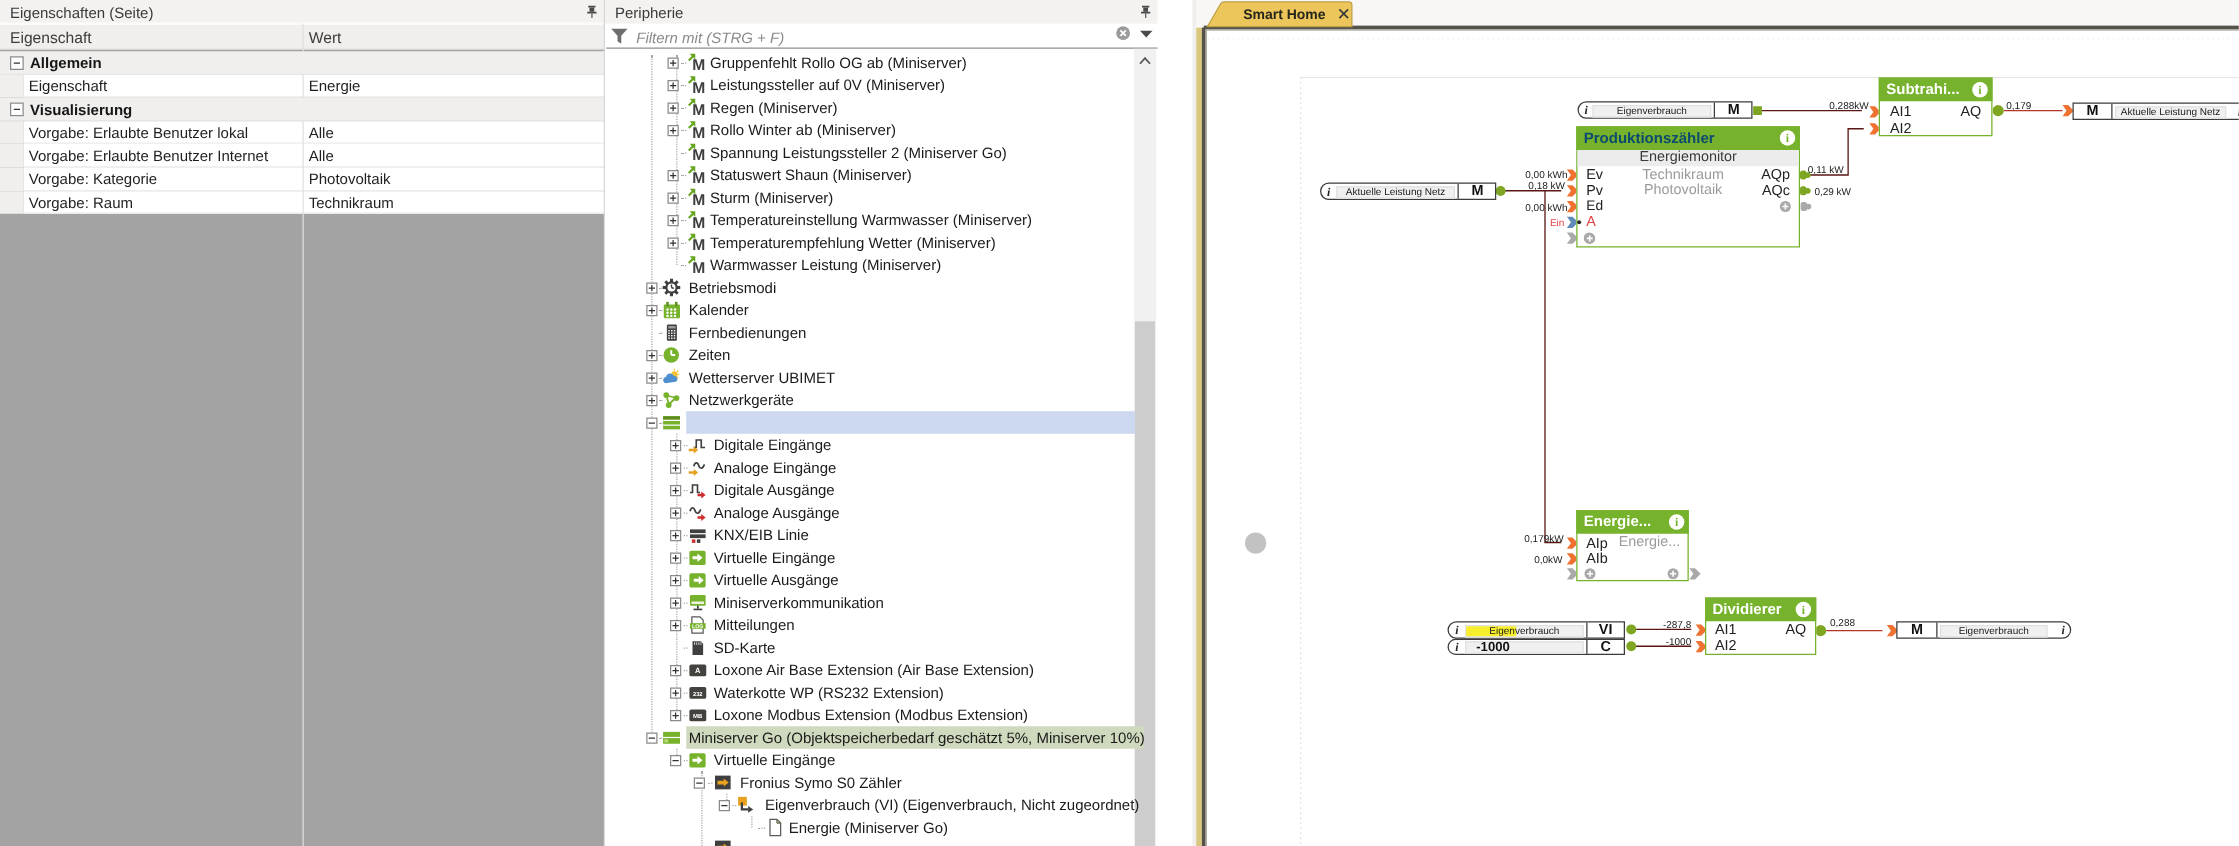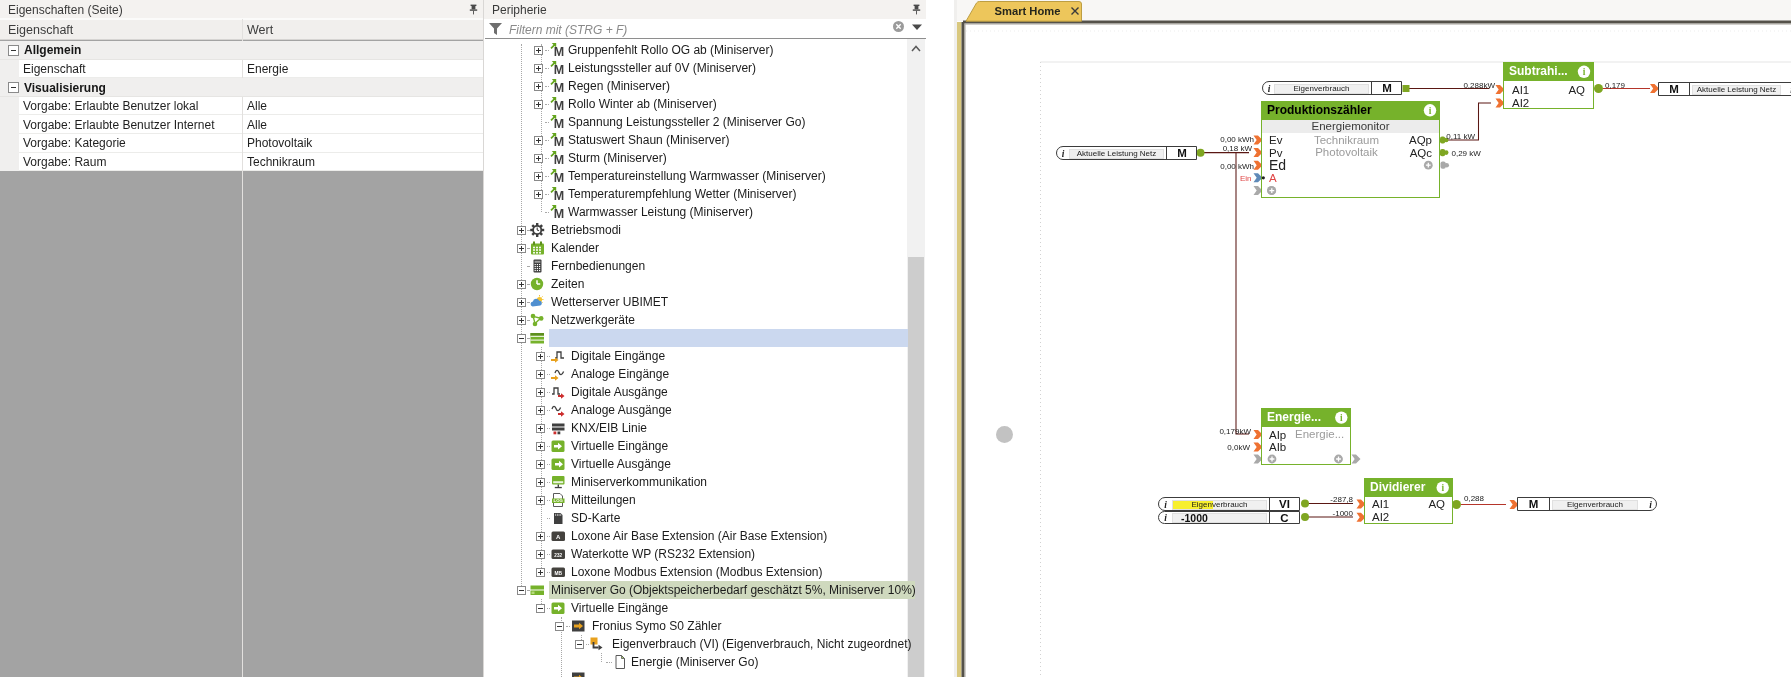--- a/index.html
+++ b/index.html
@@ -535,38 +535,38 @@
       <text x="298" y="151.3" font-size="8" fill="#1a1a1a" text-anchor="end" font-family="Liberation Sans">0,18 kW</text>
       <text x="300" y="168.5" font-size="8" fill="#1a1a1a" text-anchor="end" font-family="Liberation Sans">0,00 kWh</text>
       <text x="297.5" y="181.2" font-size="8" fill="#e04545" text-anchor="end" font-family="Liberation Sans">Ein</text>
       <text x="297" y="433.5" font-size="8" fill="#1a1a1a" text-anchor="end" font-family="Liberation Sans">0,179kW</text>
       <text x="296" y="450" font-size="8" fill="#1a1a1a" text-anchor="end" font-family="Liberation Sans">0,0kW</text>
       <text x="399" y="502.3" font-size="8" fill="#1a1a1a" text-anchor="end" font-family="Liberation Sans">-287,8</text>
       <text x="399" y="515.8" font-size="8" fill="#1a1a1a" text-anchor="end" font-family="Liberation Sans">-1000</text>
       <text x="510" y="501" font-size="8" fill="#1a1a1a" text-anchor="start" font-family="Liberation Sans">0,288</text>
     </svg>
     <div class="abs" style="left:307px;top:101px;width:179px;height:97px;background:#fff;border:1px solid #76b22b">
-      <div class="abs" style="left:-1px;top:-1px;width:179px;height:18.5px;background:#76b22b;color:#000000;font-weight:bold;font-size:12px;line-height:19px;padding-left:6px">Produktionszähler</div>
+      <div class="abs" style="left:-1px;top:-1px;width:179px;height:18.5px;background:#76b22b;color:#0c4a6e;font-weight:bold;font-size:12px;line-height:19px;padding-left:6px">Produktionszähler</div>
     </div>
     <div class="abs" style="left:549px;top:62px;width:90.5px;height:46.5px;background:#fff;border:1px solid #76b22b">
       <div class="abs" style="left:-1px;top:-1px;width:90.5px;height:18.5px;background:#76b22b;color:#fff;font-weight:bold;font-size:12px;line-height:19px;padding-left:6px">Subtrahi...</div>
     </div>
     <div class="abs" style="left:307px;top:408px;width:90px;height:57px;background:#fff;border:1px solid #76b22b">
       <div class="abs" style="left:-1px;top:-1px;width:90px;height:18.5px;background:#76b22b;color:#fff;font-weight:bold;font-size:12px;line-height:19px;padding-left:6px">Energie...</div>
     </div>
     <div class="abs" style="left:410px;top:478px;width:89px;height:45.5px;background:#fff;border:1px solid #76b22b">
       <div class="abs" style="left:-1px;top:-1px;width:89px;height:18.5px;background:#76b22b;color:#fff;font-weight:bold;font-size:12px;line-height:19px;padding-left:6px">Dividierer</div>
     </div>
     <div class="abs" style="left:308px;top:119.5px;width:177px;height:13px;background:#ececec"></div>
     <div class="abs" style="left:308px;top:119.5px;width:177px;text-align:center;font-size:11.5px;line-height:13px;color:#3a3a3a">Energiemonitor</div>
     <div class="abs" style="left:308px;top:133.5px;width:169px;text-align:center;font-size:11.5px;line-height:13px;color:#9b9b9b">Technikraum</div>
     <div class="abs" style="left:308px;top:146.1px;width:169px;text-align:center;font-size:11.5px;line-height:13px;color:#9b9b9b">Photovoltaik</div>
     <span class="tx" style="left:315px;top:133px;font-size:11.5px;color:#222;line-height:14px">Ev</span>
     <span class="tx" style="left:315px;top:145.6px;font-size:11.5px;color:#222;line-height:14px">Pv</span>
-    <span class="tx" style="left:315px;top:158.2px;font-size:14px;color:#222;line-height:14px">Ed</span>
+    <span class="tx" style="left:315px;top:158.2px;font-size:11px;color:#222;line-height:14px">Ed</span>
     <span class="tx" style="left:315px;top:170.8px;font-size:11.5px;color:#e04545;line-height:14px">A</span>
     <span class="tx" style="right:387px;top:133px;font-size:11.5px;color:#222;line-height:14px">AQp</span>
     <span class="tx" style="right:387px;top:145.6px;font-size:11.5px;color:#222;line-height:14px">AQc</span>
     <svg style="left:313.4000000000001px;top:186.3px" width="9" height="9" viewBox="0 0 9 9">
       <circle cx="4.4" cy="4.4" r="4.4" fill="#a9a9a9"></circle>
       <path d="M2,4.4 H6.8 M4.4,2 V6.8" stroke="#fff" stroke-width="1.3"></path>
     </svg>
     <span class="tx" style="left:558px;top:82.5px;font-size:11.5px;color:#222;line-height:14px">AI1</span>
     <span class="tx" style="left:558px;top:96px;font-size:11.5px;color:#222;line-height:14px">AI2</span>
     <span class="tx" style="right:234px;top:82.5px;font-size:11.5px;color:#222;line-height:14px">AQ</span>

